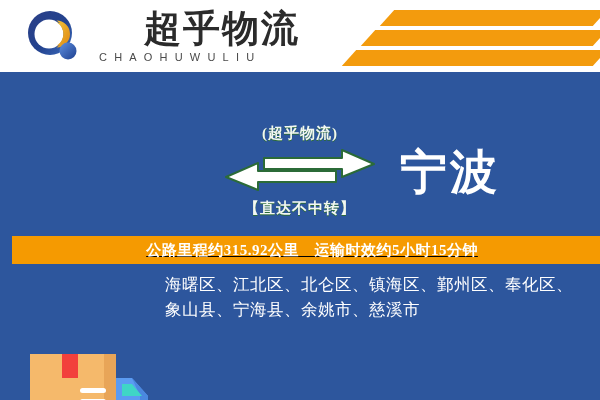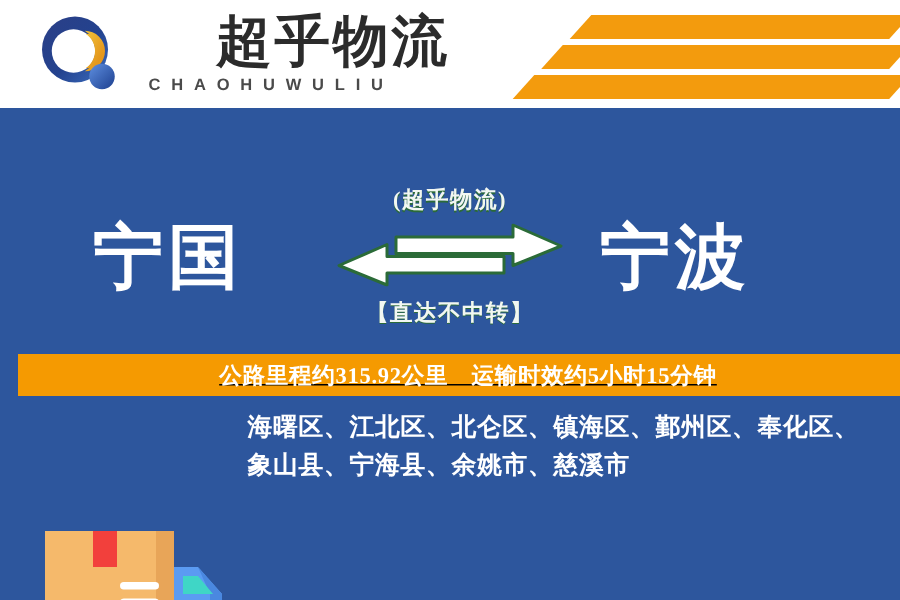--- a/index.html
+++ b/index.html
@@ -41,21 +41,21 @@
     color: #2b2b2b;
     line-height: 42px;
     white-space: nowrap;
     margin-left: 48px;
   }
   .brand-en {
     position: absolute;
     left: 99px; top: 51px;
     font-family: "Liberation Sans", "DejaVu Sans", sans-serif;
     font-size: 11px;
-    font-weight: bold;
+    font-weight: normal;
     letter-spacing: 7.2px;
     color: #4a4a4a;
     white-space: nowrap;
   }
   .stripes {
     position: absolute;
     left: 330px; top: 0;
     width: 270px; height: 72px;
   }
   .stripe {
@@ -142,21 +142,21 @@
     white-space: pre;
   }
 
   
   .coverage {
     position: absolute;
     left: 165px; top: 200px;
     width: 420px;
     font-family: "Liberation Serif", "DejaVu Serif", serif;
     font-size: 16.5px;
-    font-weight: bold;
+    font-weight: normal;
     color: #ffffff;
     line-height: 25px;
     letter-spacing: 0.5px;
   }
 
   
   .truck {
     position: absolute;
     left: 18px; top: 278px;
     width: 140px; height: 86px;
@@ -201,21 +201,20 @@
       <div class="stripe s1"></div>
       <div class="stripe s2"></div>
       <div class="stripe s3"></div>
     </div>
   </div>
 
   <div class="body-blue">
 
     <div class="route">
 
-      <div class="city origin">宁国</div>
 
       <div class="middle">
         <div class="note-top">(超乎物流)</div>
 
         <div class="arrow-wrap">
           <svg width="152" height="42" viewBox="0 0 152 42" xmlns="http://www.w3.org/2000/svg">
 
             <path d="M40 9 L118 9 L118 1 L150 15 L118 28 L118 20 L40 20 Z" fill="#ffffff" stroke="#2b6b38" stroke-width="2" stroke-linejoin="round"></path>
 
             <path d="M112 22 L34 22 L34 14 L2 28 L34 41 L34 33 L112 33 Z" fill="#ffffff" stroke="#2b6b38" stroke-width="2" stroke-linejoin="round"></path>

